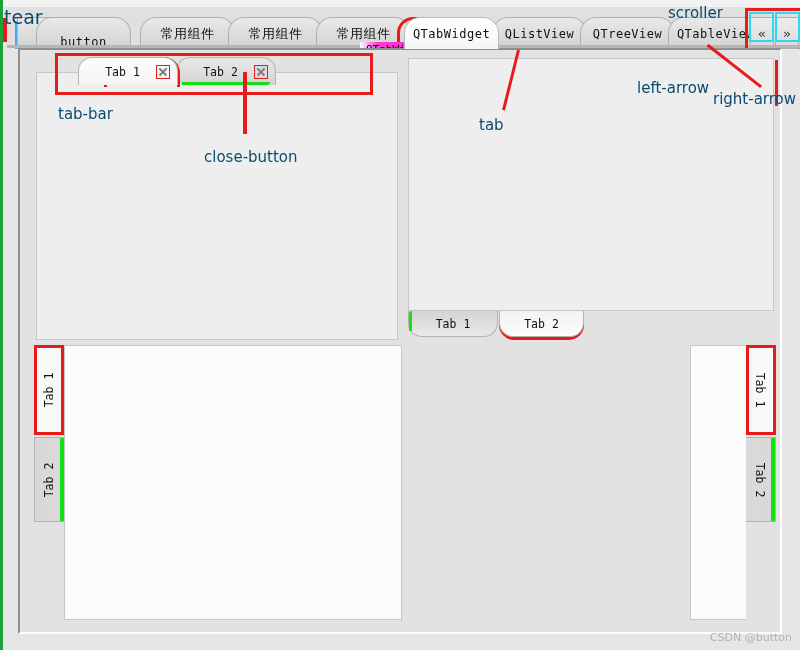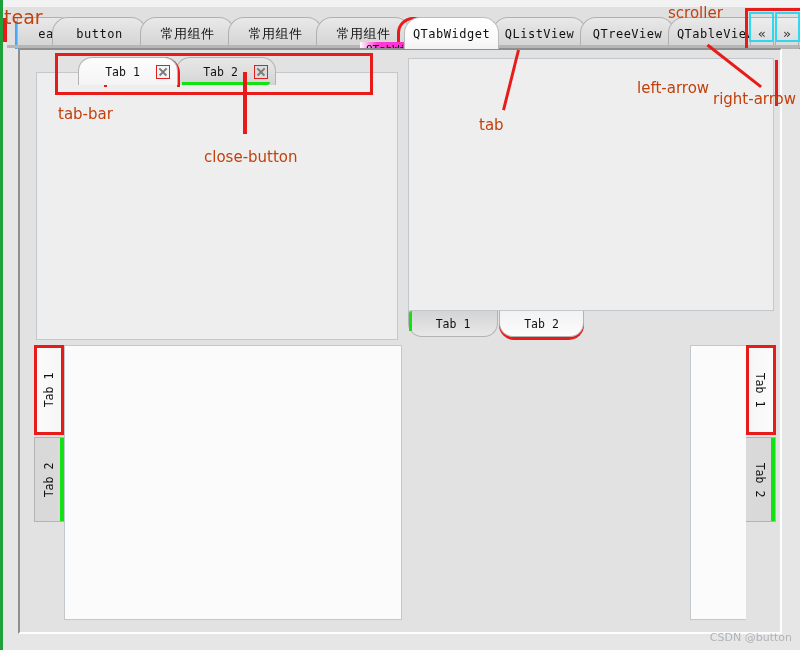--- a/index.html
+++ b/index.html
@@ -117,21 +117,21 @@
     position:absolute;width:30px;box-sizing:border-box;
     background:linear-gradient(to right,#dadada,#d8d8d8);
     border:1px solid #b3b3b3;border-left:none;
     display:flex;align-items:center;justify-content:center;
   }
   .etab.sel{background:linear-gradient(to right,#f6f6f6,#fbfbfb);}
   .etab .vtxt{transform:rotate(90deg);white-space:nowrap;font-size:11.5px;color:#111;}
   .etab .grn{position:absolute;right:0px;top:0;bottom:0;width:4px;background:#12e212;}
 
   
-  .ann{position:absolute;color:#c2410c;font-family:"DejaVu Sans","Liberation Sans",sans-serif;
+  .ann{position:absolute;color:#0c4a6e;font-family:"DejaVu Sans","Liberation Sans",sans-serif;
     font-size:15px;white-space:nowrap;}
   .rbox{position:absolute;border:3px solid #e81b1b;box-sizing:border-box;}
   .rline{position:absolute;background:#e81b1b;}
   .cyanbox{position:absolute;border:2px solid #2fd8ef;box-sizing:border-box;}
 
   .tipbadge{
     position:absolute;font-size:11px;color:#000;padding:1px 6px;
     background:linear-gradient(to right,#ffffff 0%,#ff3ad6 22%,#ff2fd0 60%,#ffffff 100%);
     font-family:"DejaVu Sans Mono","Liberation Mono",monospace;
   }
@@ -160,21 +160,21 @@
   <div class="win-left-green"></div>
   <div class="win-left-red"></div>
 
   <div class="mainbar">
     <div class="tear-ind"></div>
 
     <div class="mtab tear" style="left:10px;width:58px;">
       <span>ea</span>
     </div>
 
-    <div class="mtab" style="left:45px;width:95px;">
+    <div class="mtab" style="left:29px;width:95px;align-items:flex-end;">
       <span>button</span>
     </div>
     <div class="mtab cjk" style="left:133px;width:95px;">
       <span>常用组件</span>
     </div>
     <div class="mtab cjk" style="left:221px;width:95px;">
       <span>常用组件</span>
     </div>
     <div class="mtab cjk" style="left:309px;width:95px;">
       <span>常用组件</span>

